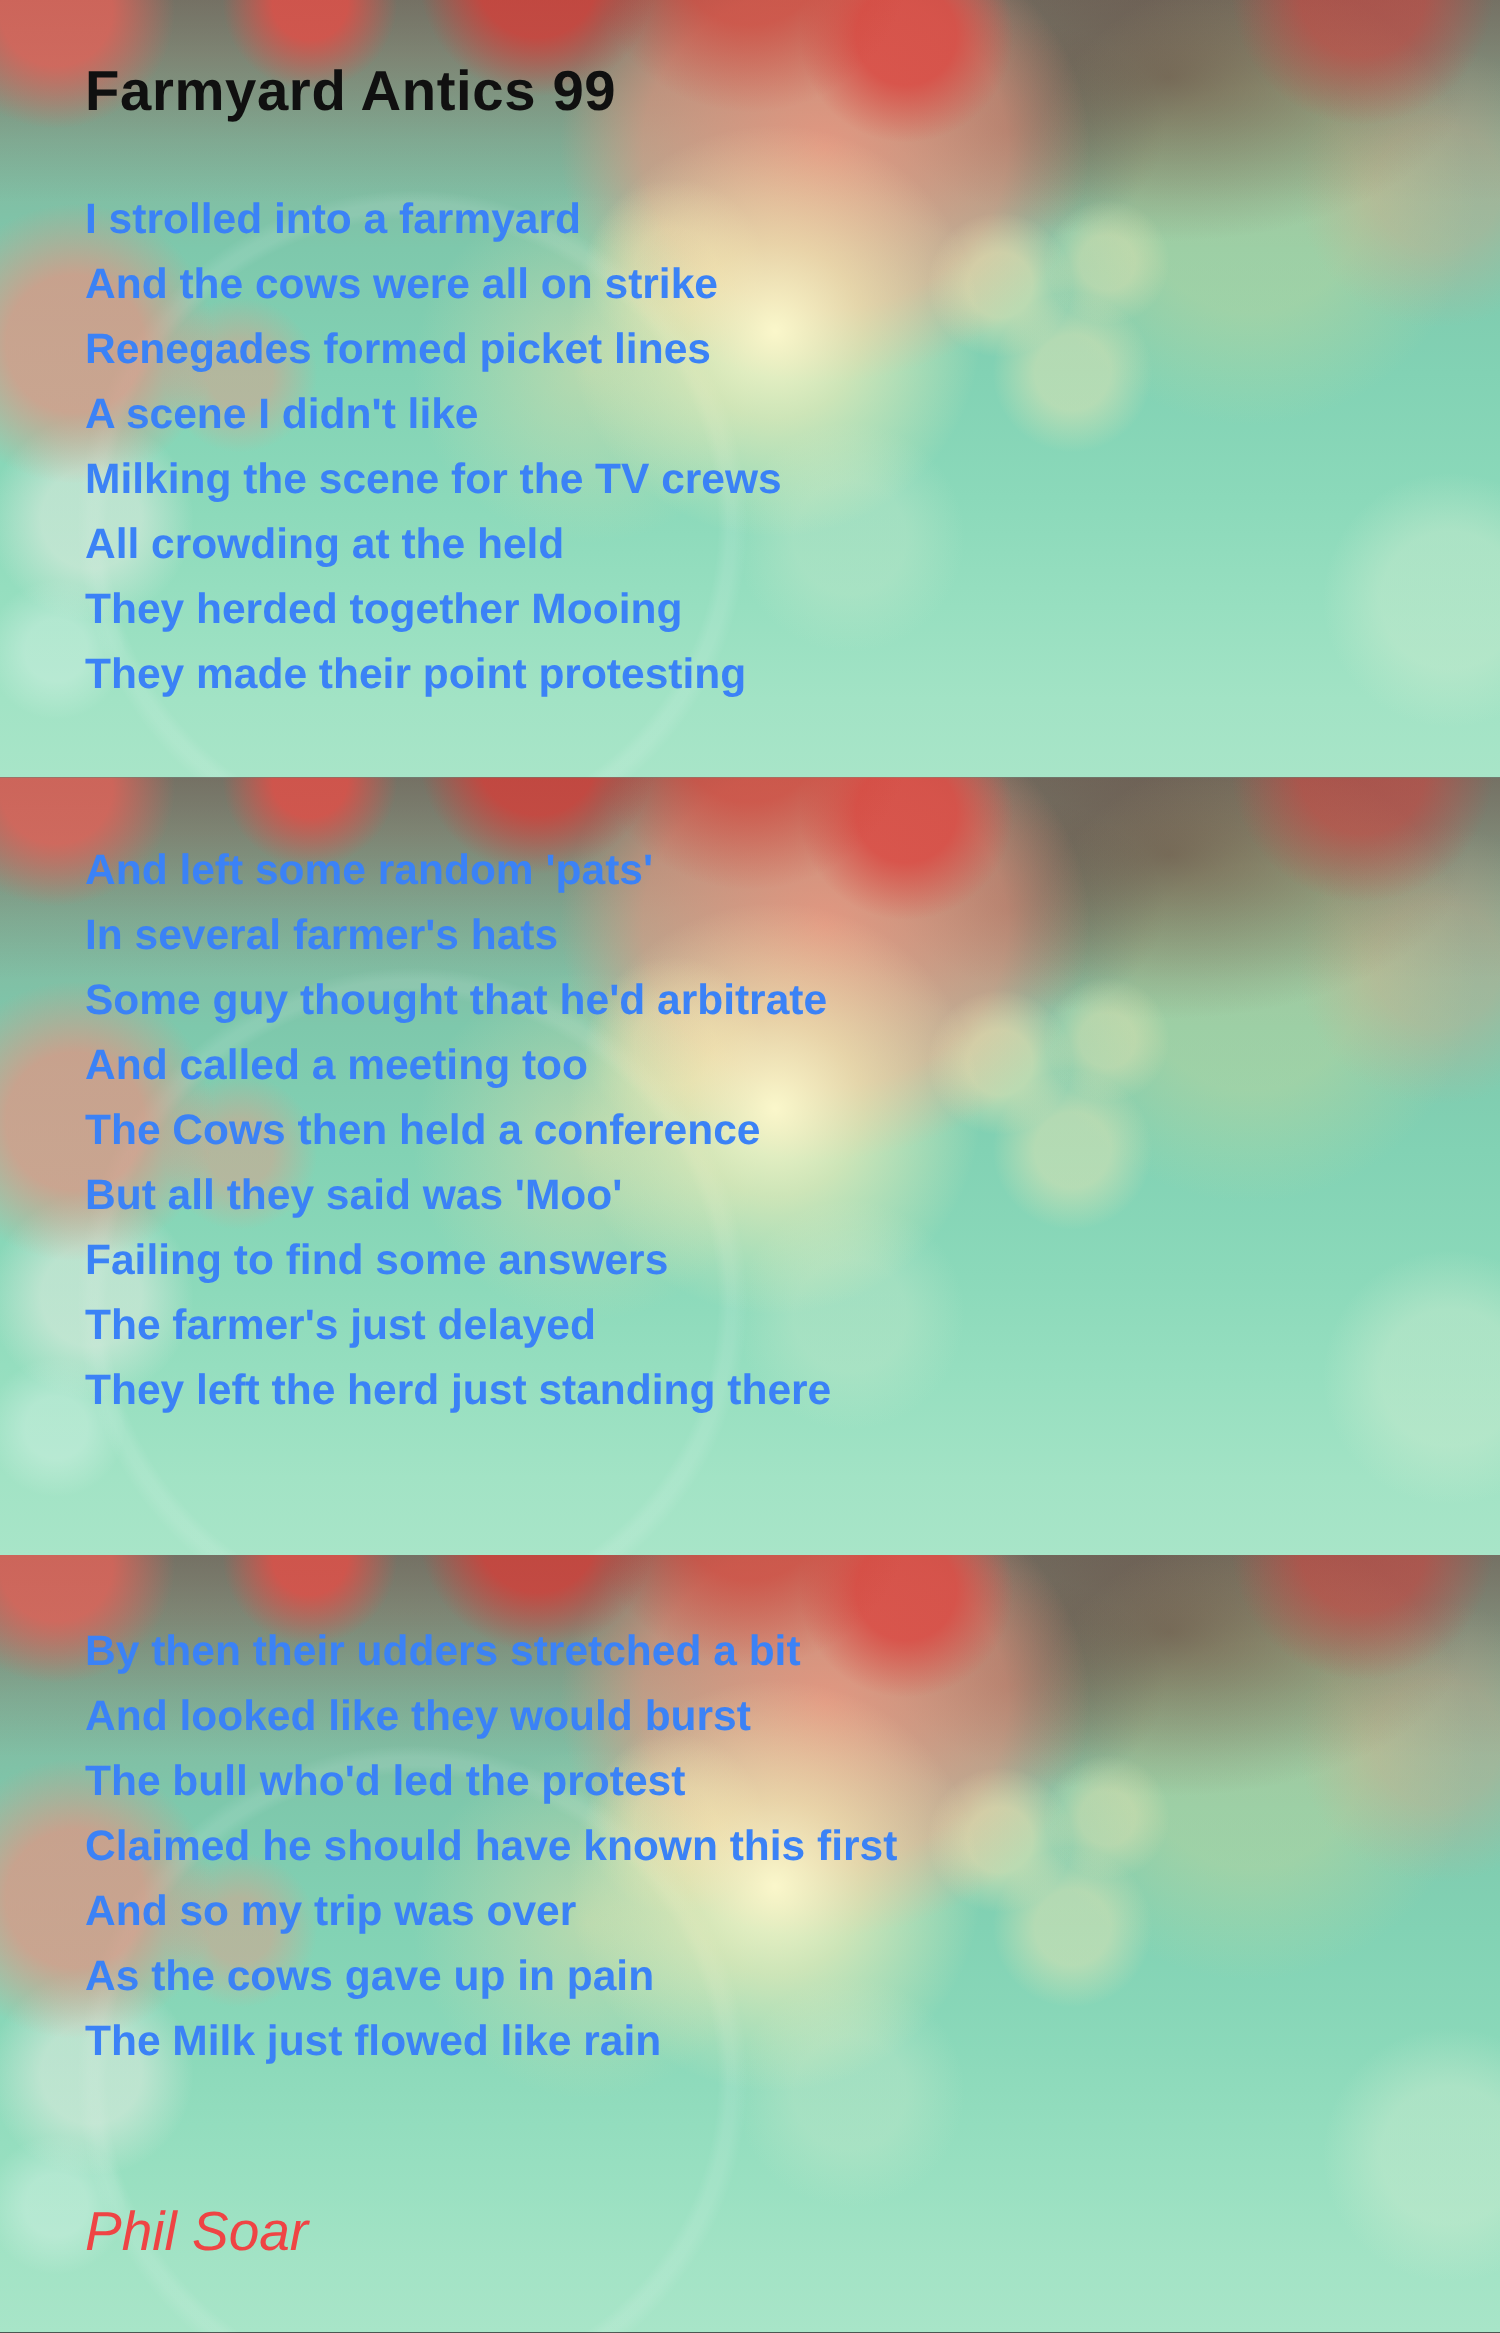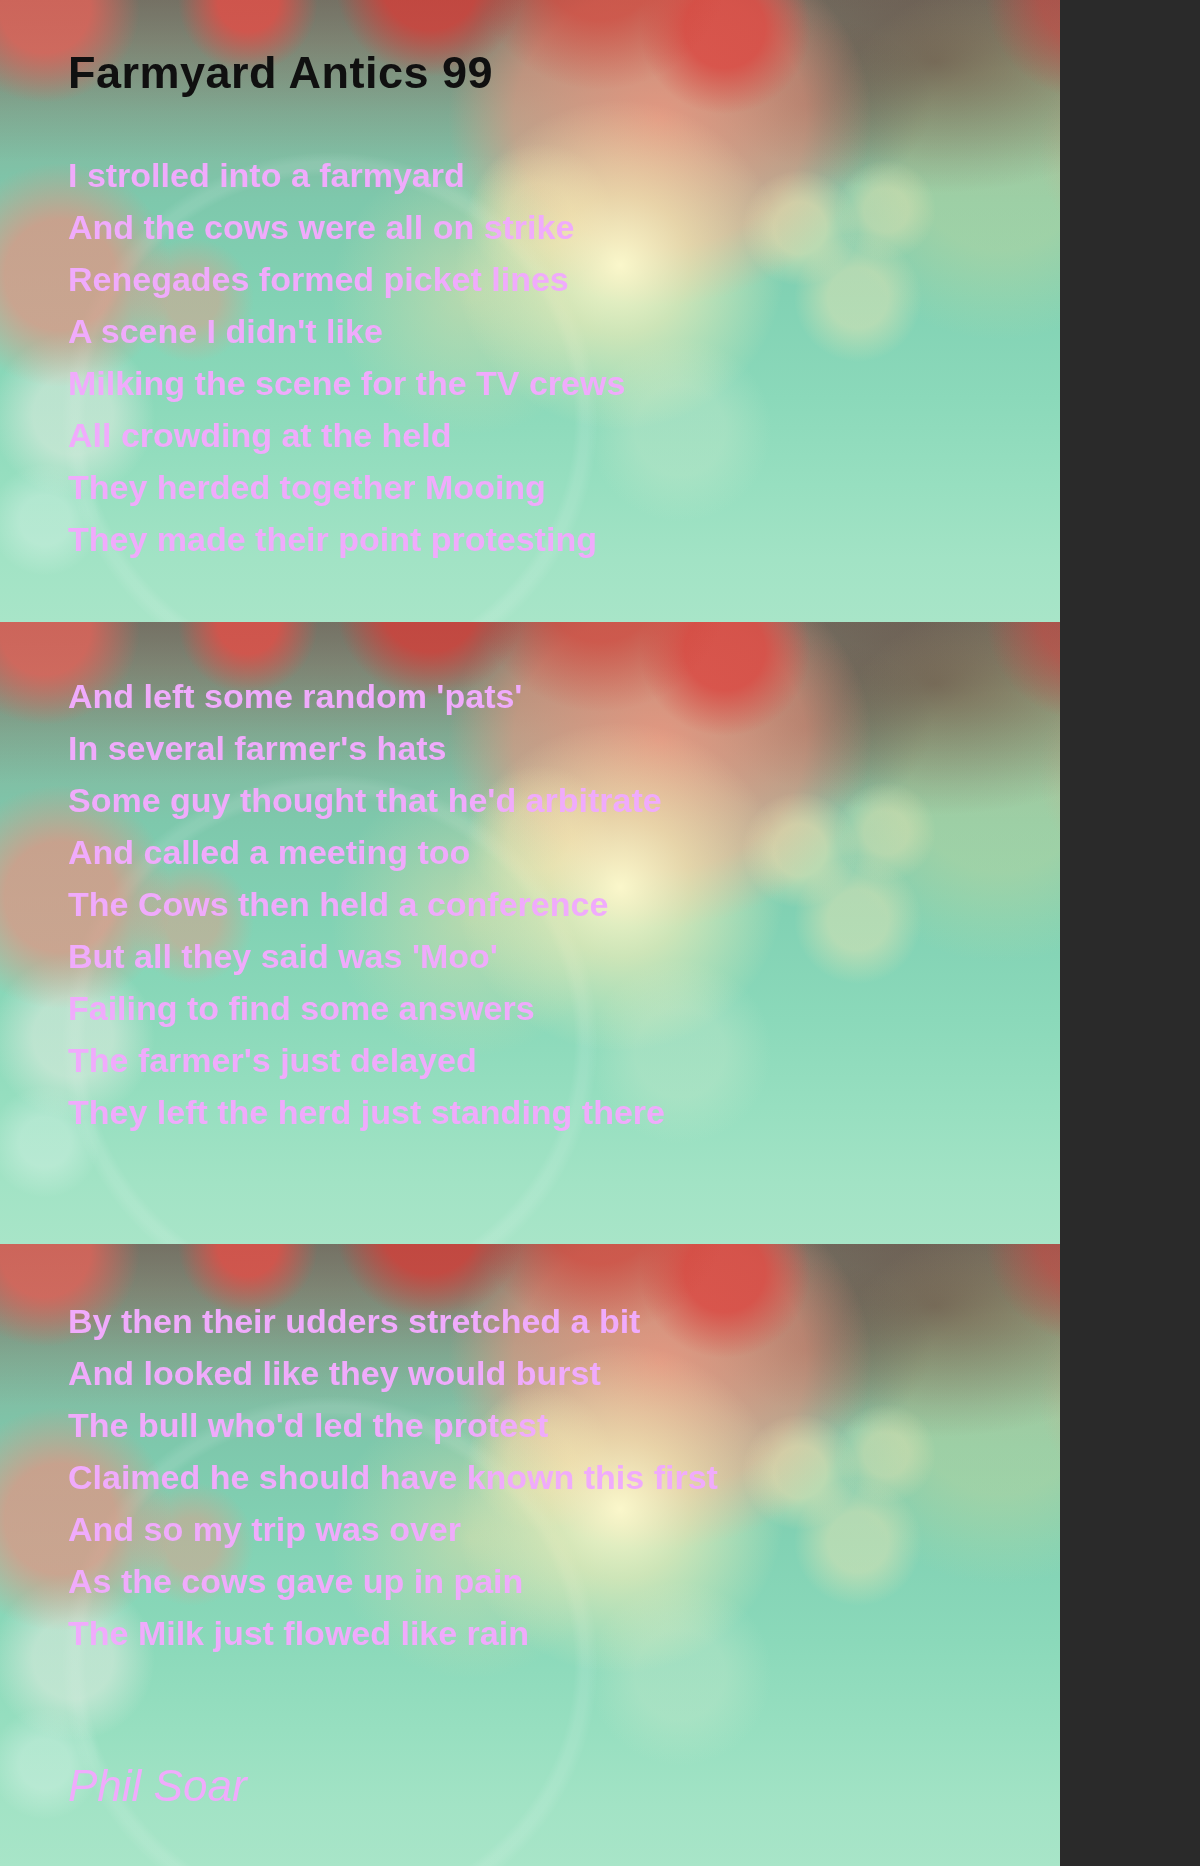--- a/index.html
+++ b/index.html
@@ -1,18 +1,18 @@
 <!DOCTYPE html>
 <html><head>
 <meta charset="utf-8">
 <style>
   html,body { margin:0; padding:0; background:#2a2a2a; }
   .page {
     position:relative;
-    width:1060px;
+    width:1200px;
     height:1866px;
     overflow:hidden;
     font-family:"Liberation Sans", sans-serif;
   }
   
   .bg { position:absolute; inset:0; z-index:0; }
   .bg-tile {
     position:absolute; left:0; width:1200px; height:622px;
     background-image:
       
@@ -61,29 +61,29 @@
   
   .content { position:absolute; inset:0; z-index:1; color:#151515; }
   .title {
     position:absolute; left:68px; top:50px; margin:0;
     font-size:45px; font-weight:bold; line-height:45px; color:#101010;
     letter-spacing:0.5px;
   }
   .stanza { position:absolute; left:68px; margin:0; }
   .stanza .line {
     font-size:34px; font-weight:bold; line-height:52px;
-    white-space:nowrap; color:#f0abfc;
+    white-space:nowrap; color:#3b82f6;
   }
   .stanza.s1 { top:149px; }
   .stanza.s2 { top:670px; }
   .stanza.s3 { top:1295px; }
   .author {
     position:absolute; left:68px; top:1764px; margin:0;
     font-size:44px; font-style:italic; font-weight:normal;
-    line-height:44px; color:#f0abfc;
+    line-height:44px; color:#ef4444;
   }
 </style>
 </head>
 <body>
 
 <div class="page">
 
   <div class="bg">
     <div class="bg-tile t1"></div>
     <div class="bg-tile t2"></div>

